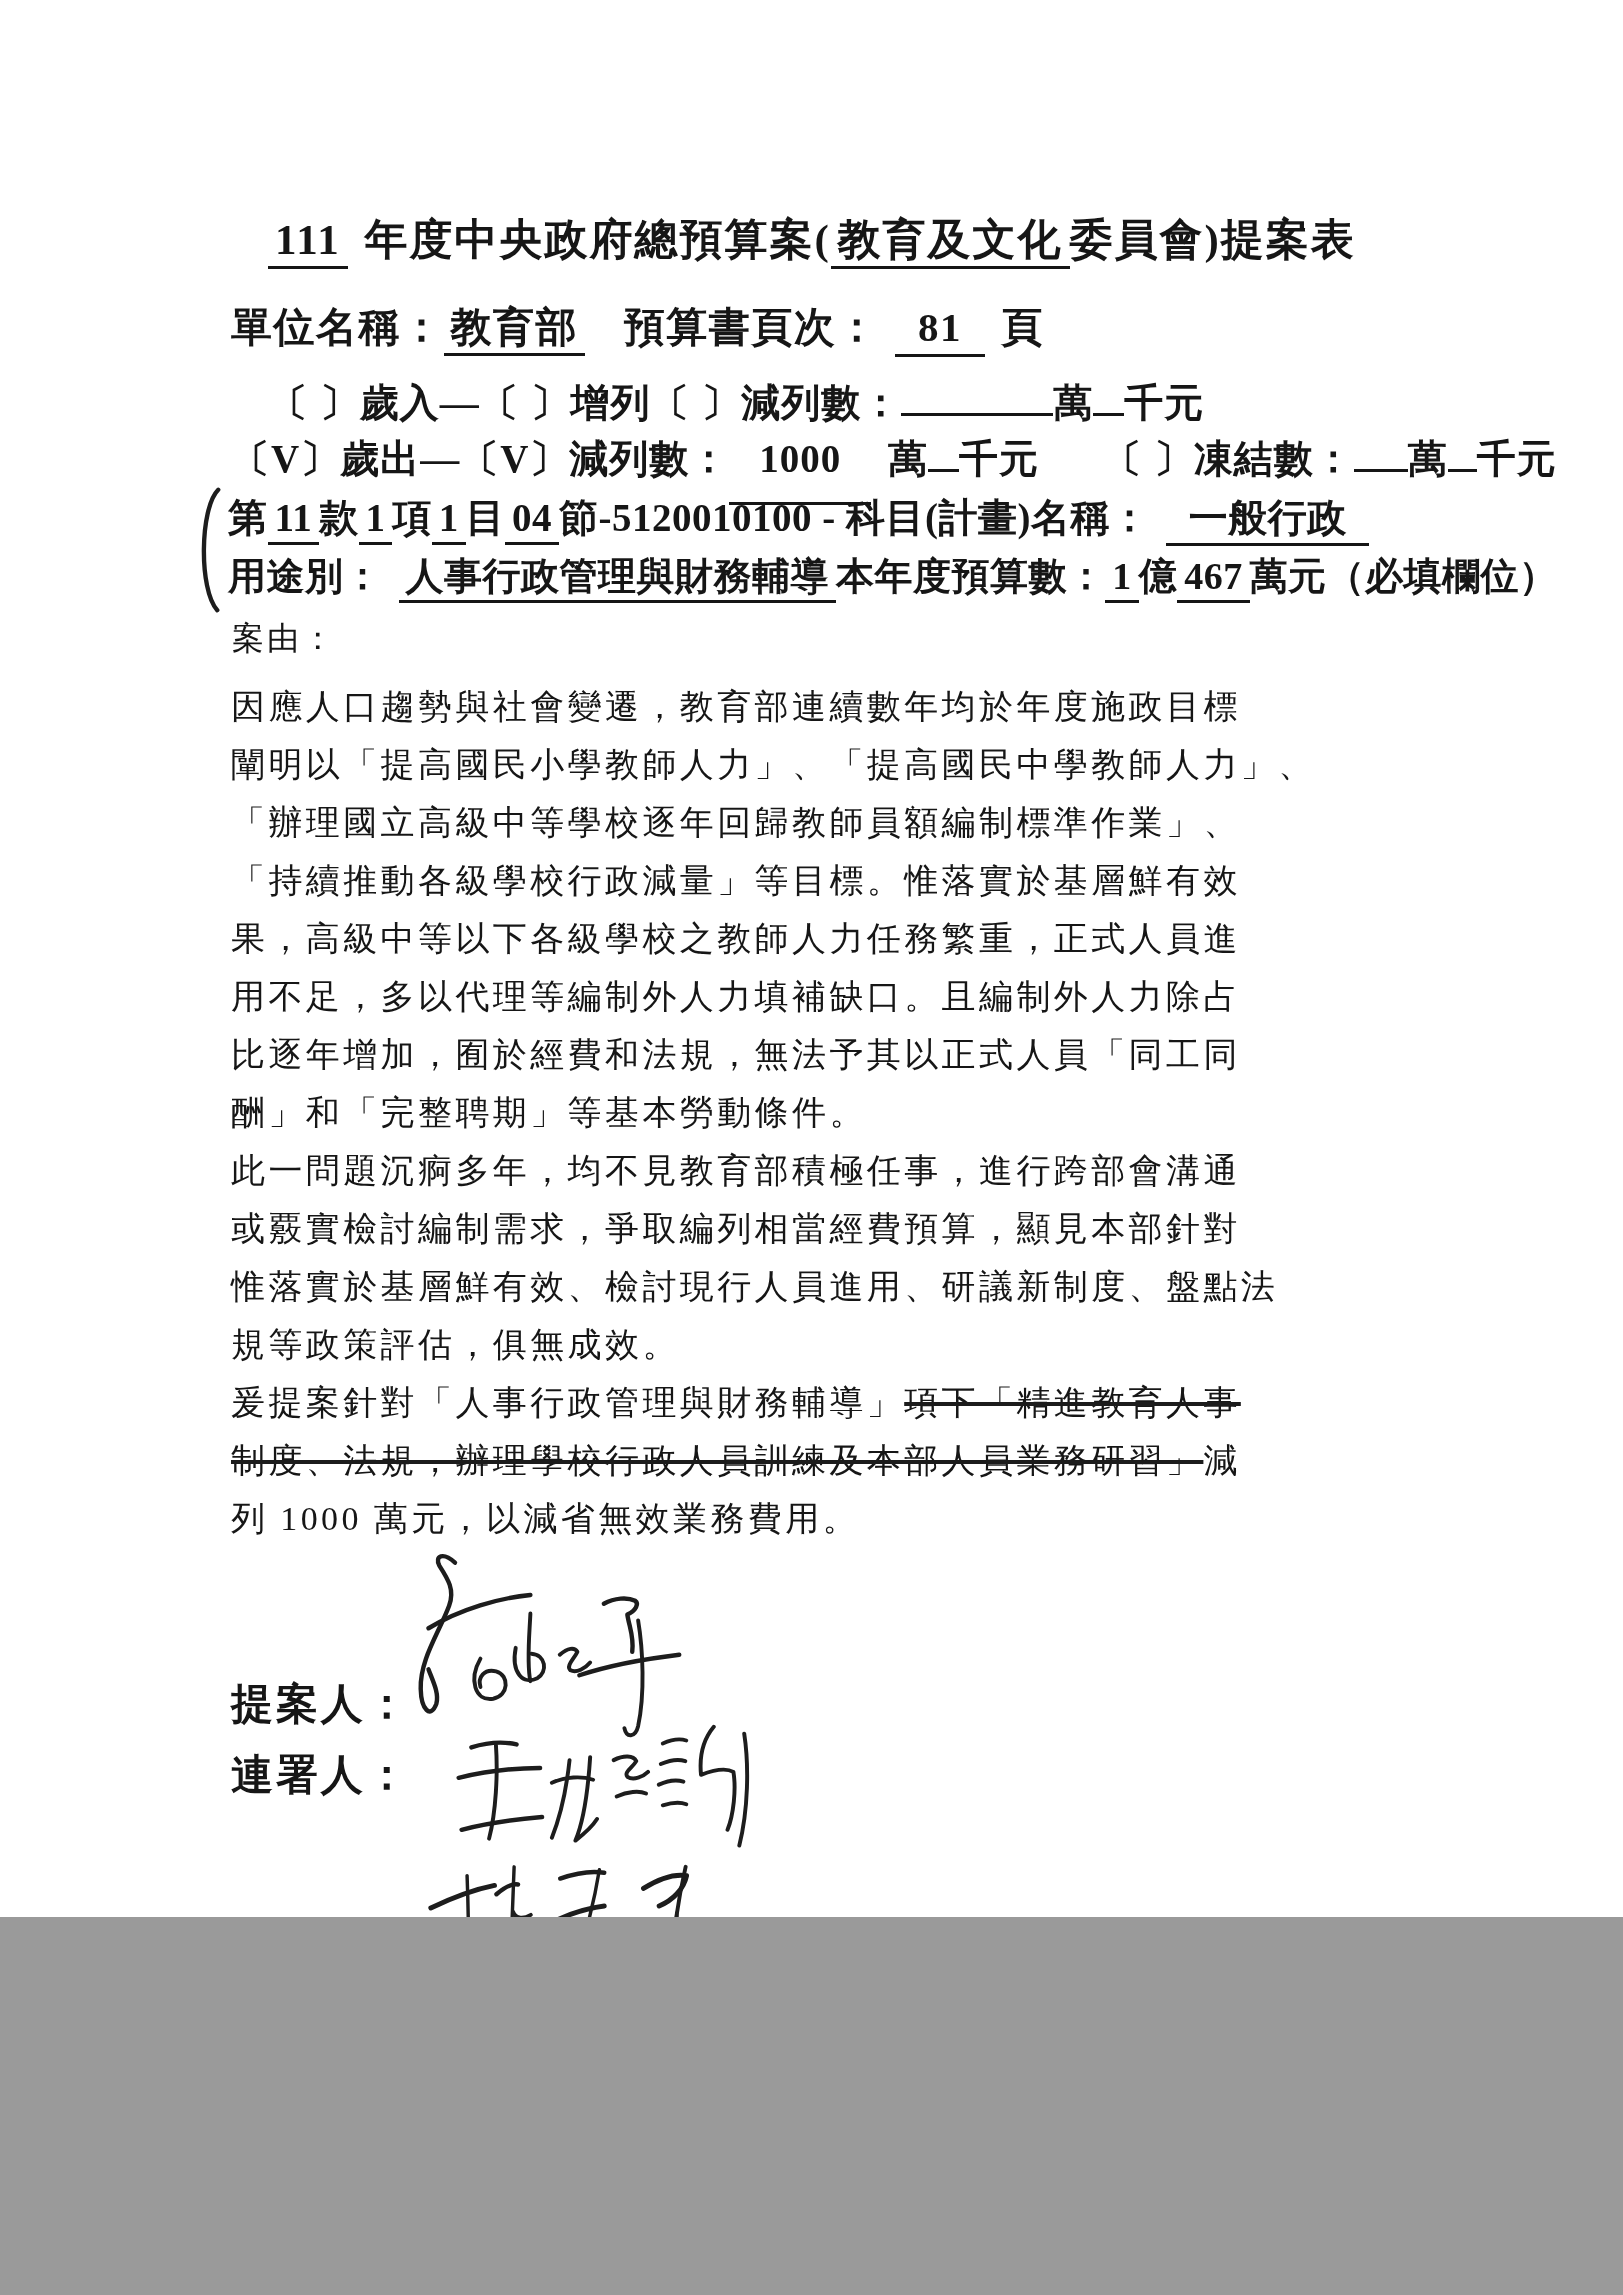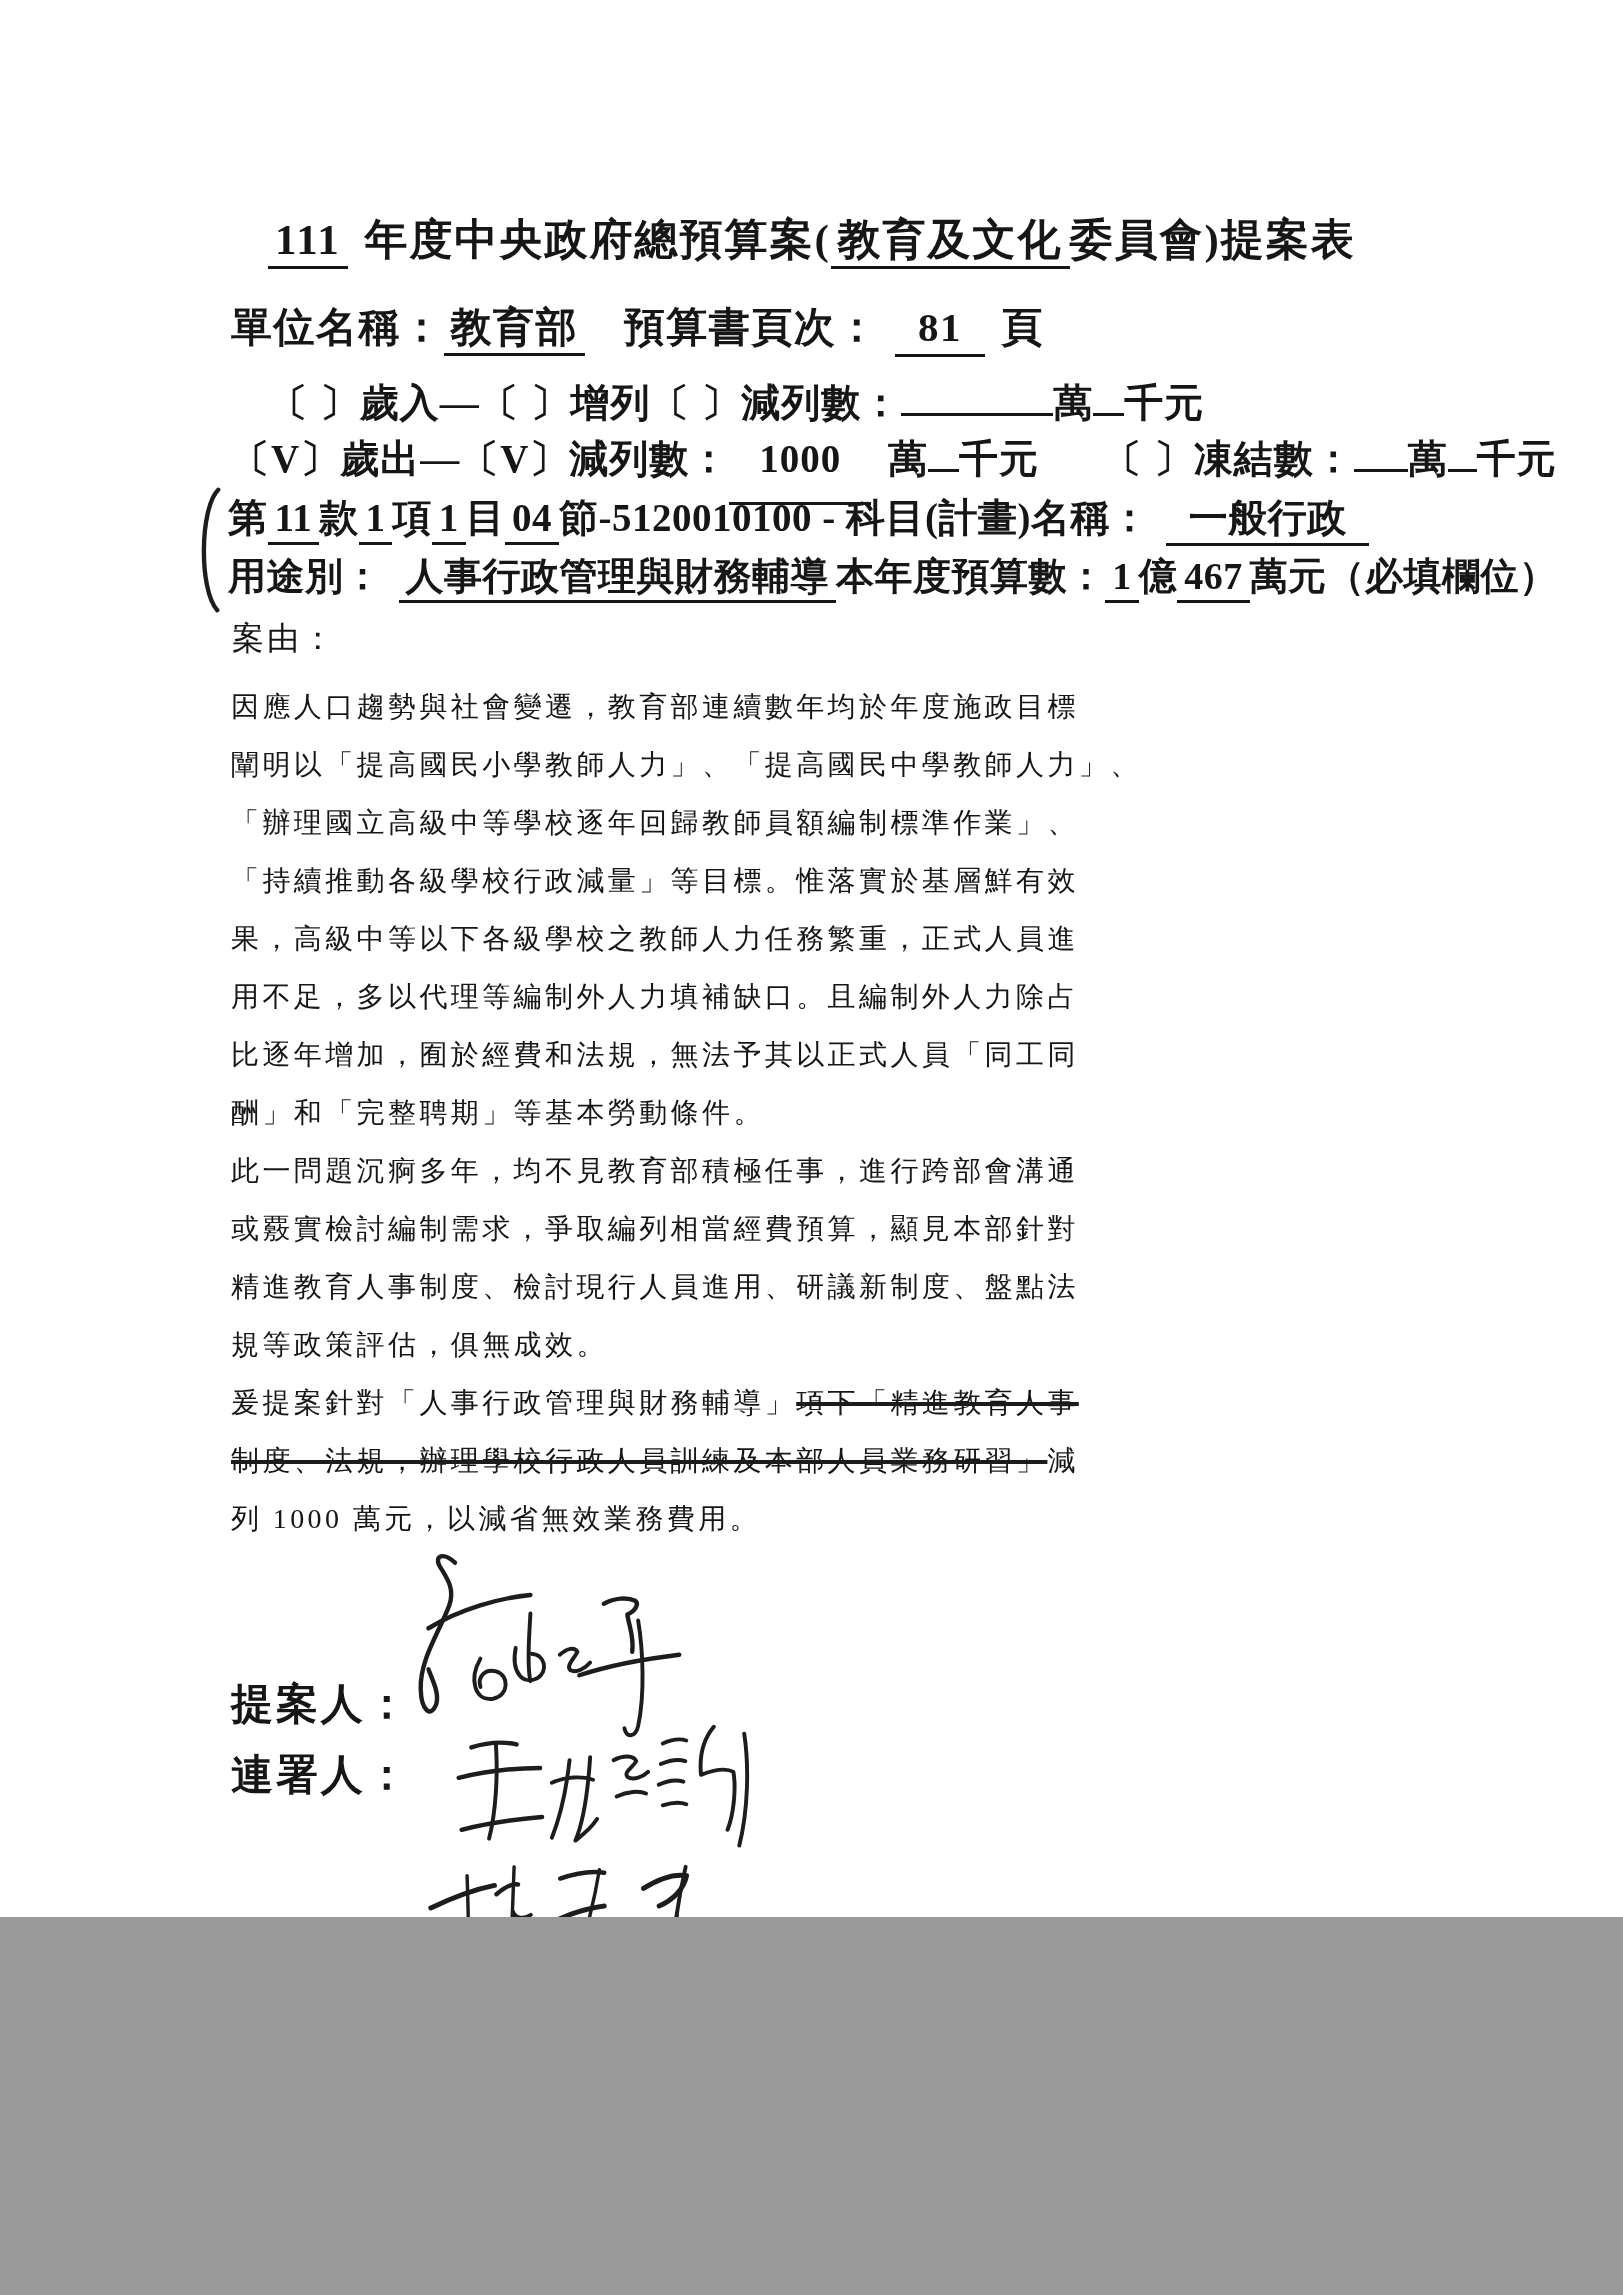--- a/index.html
+++ b/index.html
@@ -23,21 +23,21 @@
   .cb-row2{top:432px;left:231px;font-size:39px;letter-spacing:1px;}
   .item-row{top:491px;left:228px;font-size:39px;letter-spacing:0.5px;}
   .usage-row{top:551px;left:228px;font-size:38px;letter-spacing:0.5px;}
   .gap-s{display:inline-block;width:16.7px;}
   .gap-m{display:inline-block;width:39px;}
   .gap-l{display:inline-block;width:64px;}
   .u-blank{display:inline-block;border-bottom:3.9px solid #161616;height:0.95em;vertical-align:baseline;}
   .amt{display:inline-block;border-bottom:3.9px solid #161616;text-align:center;padding-bottom:21px;}
   
   .case-heading{top:617px;left:232px;font-size:32px;font-weight:normal;letter-spacing:2.9px;}
-  .case-body{top:678px;left:231px;width:1324px;font-size:28px;line-height:58px;letter-spacing:3.4px;}
+  .case-body{top:678px;left:231px;width:1324px;font-size:34px;line-height:58px;letter-spacing:3.4px;}
   .case-line{white-space:nowrap;}
   .strike{text-decoration:line-through;text-decoration-thickness:3.9px;text-decoration-color:#1c1c1c;}
   
   .sig-label{font-size:42px;font-weight:bold;letter-spacing:2.9px;white-space:nowrap;}
   .proposer-label{top:1676px;left:231px;font-family:Liberation Mono, monospace;}
   .cosigner-label{top:1747px;left:231px;}
   svg.ink{position:absolute;overflow:visible;}
   svg.ink path{fill:none;stroke:#1d1d1d;stroke-linecap:round;stroke-linejoin:round;}
   
   .bracket{top:486px;left:192px;}
@@ -81,21 +81,21 @@
     <div class="case-line"><span>因應人口趨勢與社會變遷，教育部連續數年均於年度施政目標</span><span class="strike"></span><span></span></div>
     <div class="case-line"><span>闡明以「提高國民小學教師人力」、「提高國民中學教師人力」、</span><span class="strike"></span><span></span></div>
     <div class="case-line"><span>「辦理國立高級中等學校逐年回歸教師員額編制標準作業」、</span><span class="strike"></span><span></span></div>
     <div class="case-line"><span>「持續推動各級學校行政減量」等目標。惟落實於基層鮮有效</span><span class="strike"></span><span></span></div>
     <div class="case-line"><span>果，高級中等以下各級學校之教師人力任務繁重，正式人員進</span><span class="strike"></span><span></span></div>
     <div class="case-line"><span>用不足，多以代理等編制外人力填補缺口。且編制外人力除占</span><span class="strike"></span><span></span></div>
     <div class="case-line"><span>比逐年增加，囿於經費和法規，無法予其以正式人員「同工同</span><span class="strike"></span><span></span></div>
     <div class="case-line"><span>酬」和「完整聘期」等基本勞動條件。</span><span class="strike"></span><span></span></div>
     <div class="case-line"><span>此一問題沉痾多年，均不見教育部積極任事，進行跨部會溝通</span><span class="strike"></span><span></span></div>
     <div class="case-line"><span>或覈實檢討編制需求，爭取編列相當經費預算，顯見本部針對</span><span class="strike"></span><span></span></div>
-    <div class="case-line"><span>精進教育人事制度、檢討現行人員進用、研議新制度、盤點法</span><span class="strike"></span><span></span></div>
+    <div class="case-line"><span>惟落實於基層鮮有效、檢討現行人員進用、研議新制度、盤點法</span><span class="strike"></span><span></span></div>
     <div class="case-line"><span>規等政策評估，俱無成效。</span><span class="strike"></span><span></span></div>
     <div class="case-line"><span>爰提案針對「人事行政管理與財務輔導」</span><span class="strike">項下「精進教育人事</span><span></span></div>
     <div class="case-line"><span></span><span class="strike">制度、法規，辦理學校行政人員訓練及本部人員業務研習」</span><span>減</span></div>
     <div class="case-line"><span>列 1000 萬元，以減省無效業務費用。</span><span class="strike"></span><span></span></div>
   </div>
 
   <div class="abs sig-label proposer-label">提案人：</div>
   <svg class="ink" style="left:407px;top:1530px;" width="284" height="221" viewBox="0 0 580 450">
     <path d="M98,66 C74,44 56,52 66,72 C84,100 98,122 86,154 C66,208 26,264 28,324 C29,366 48,386 60,354 C66,332 52,306 44,284" stroke-width="9"></path>
     <path d="M44,200 C110,160 190,138 252,132" stroke-width="9"></path>

